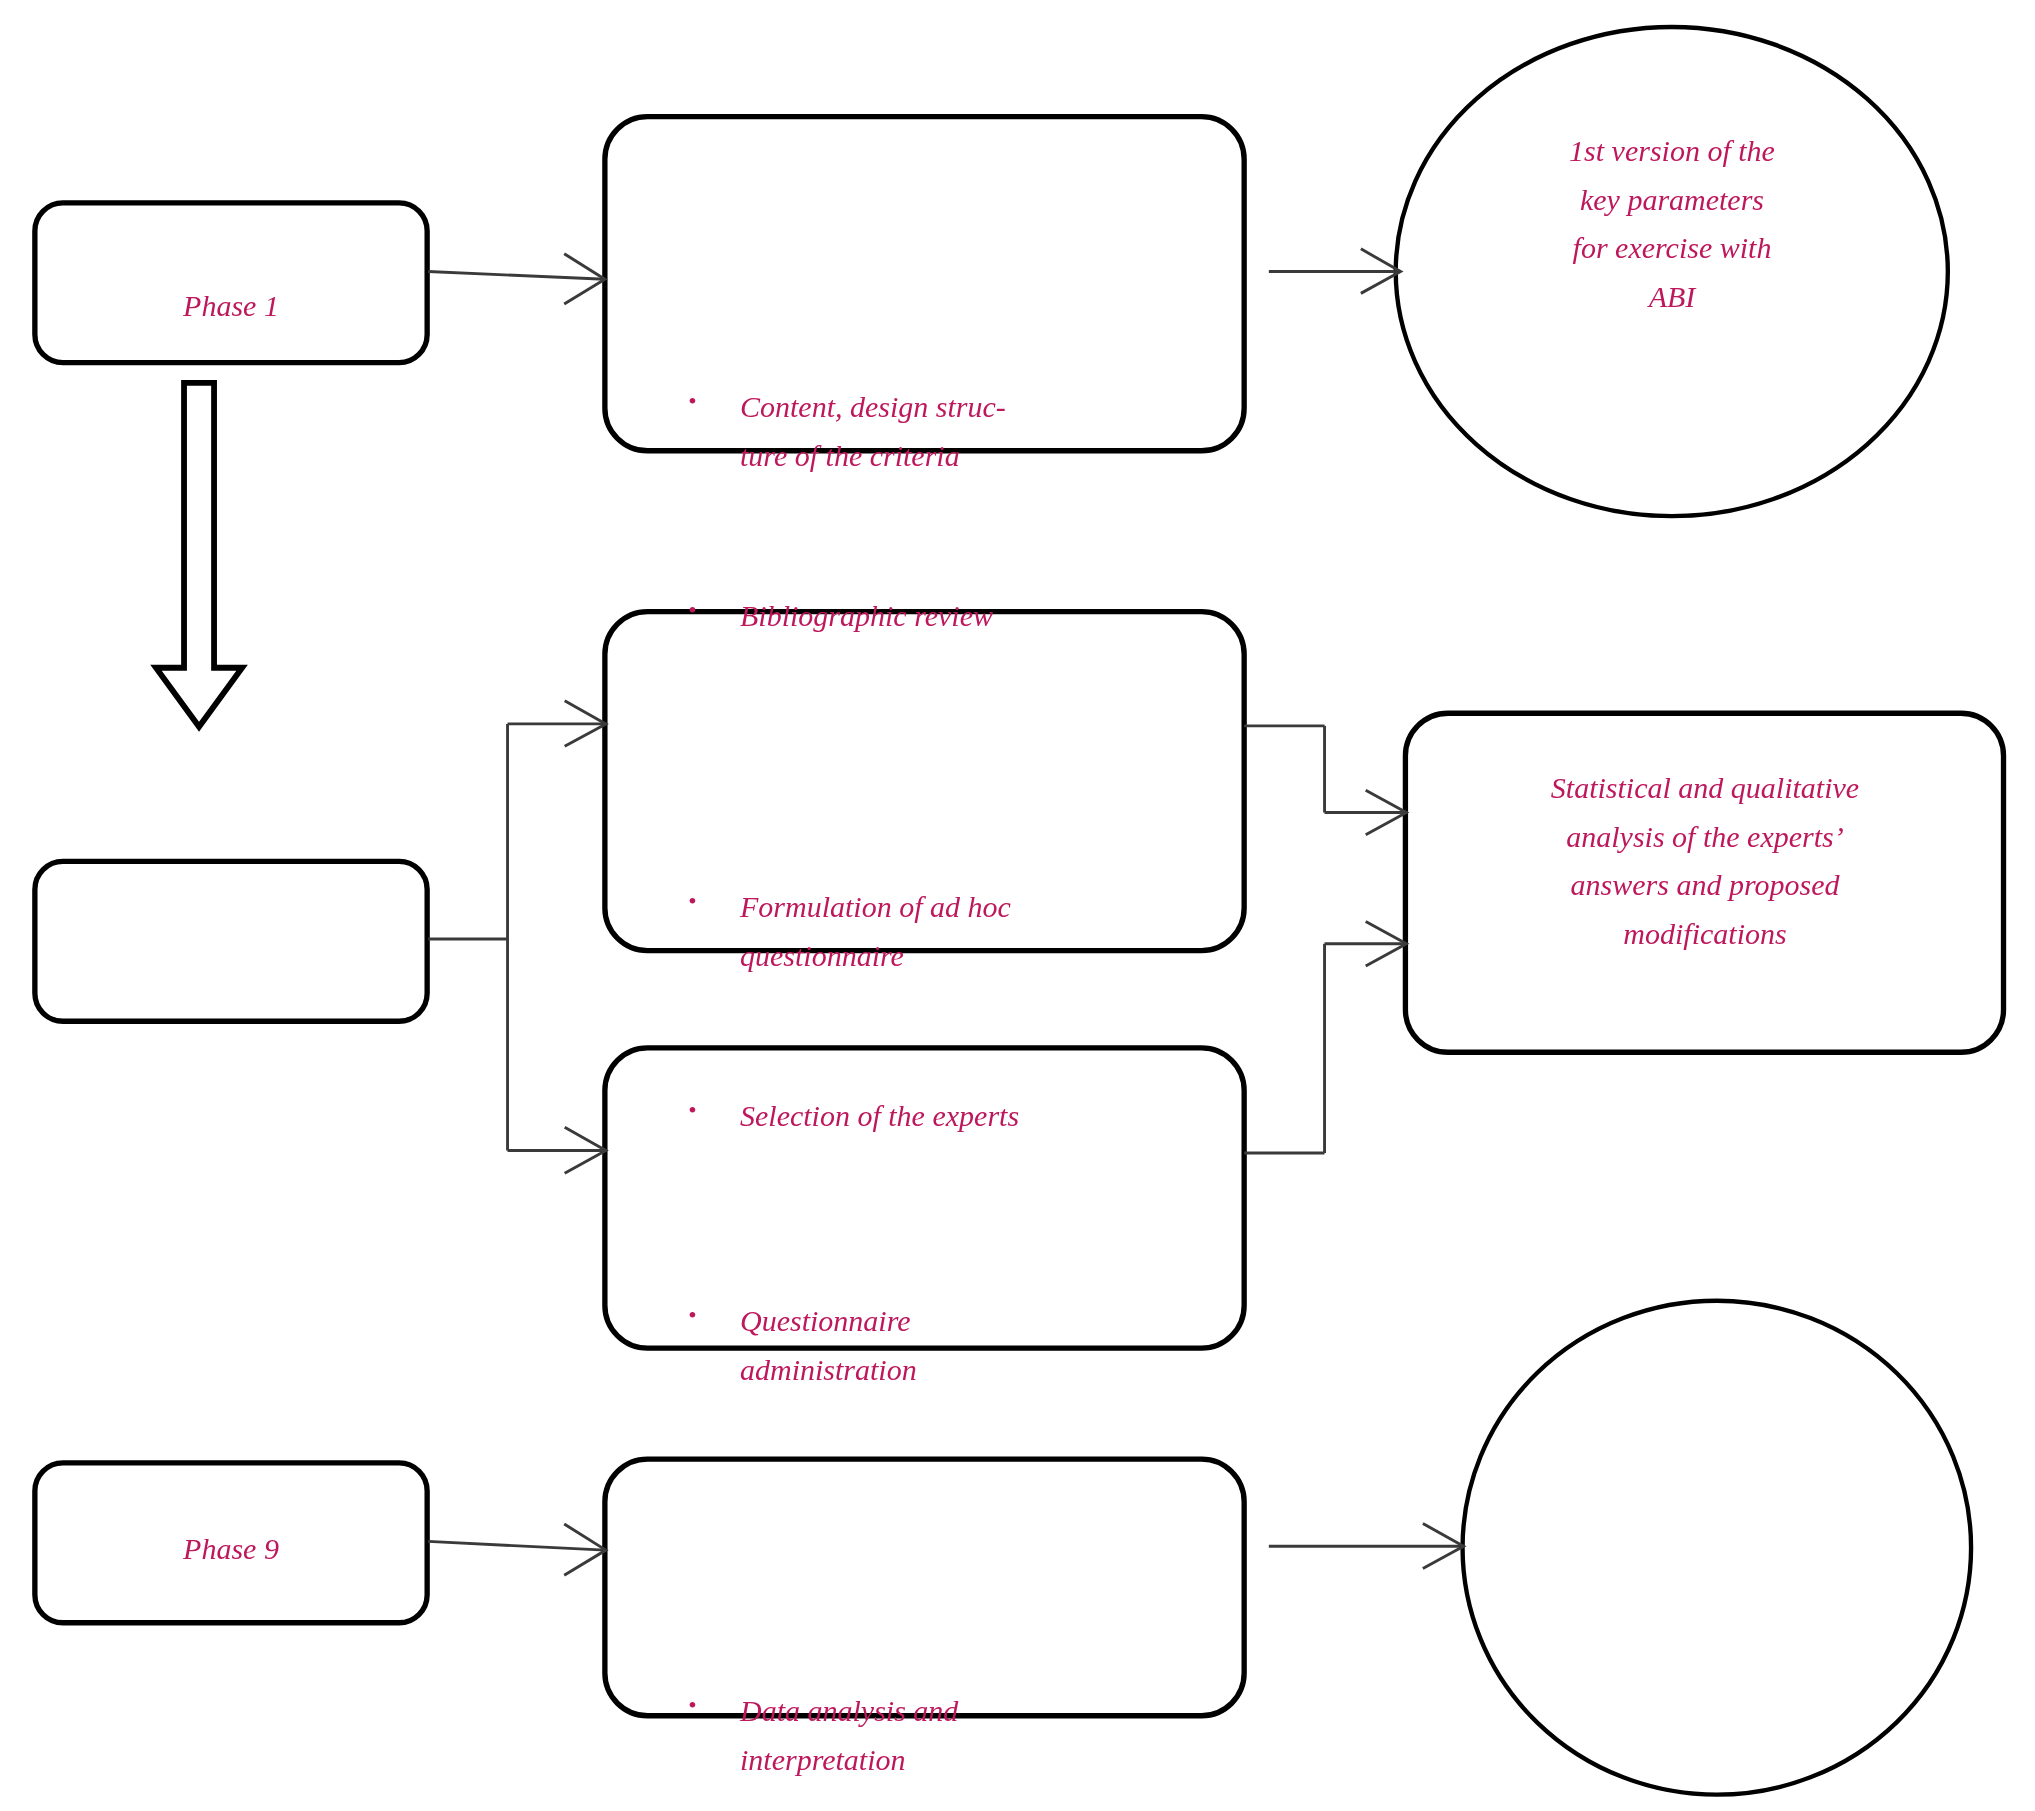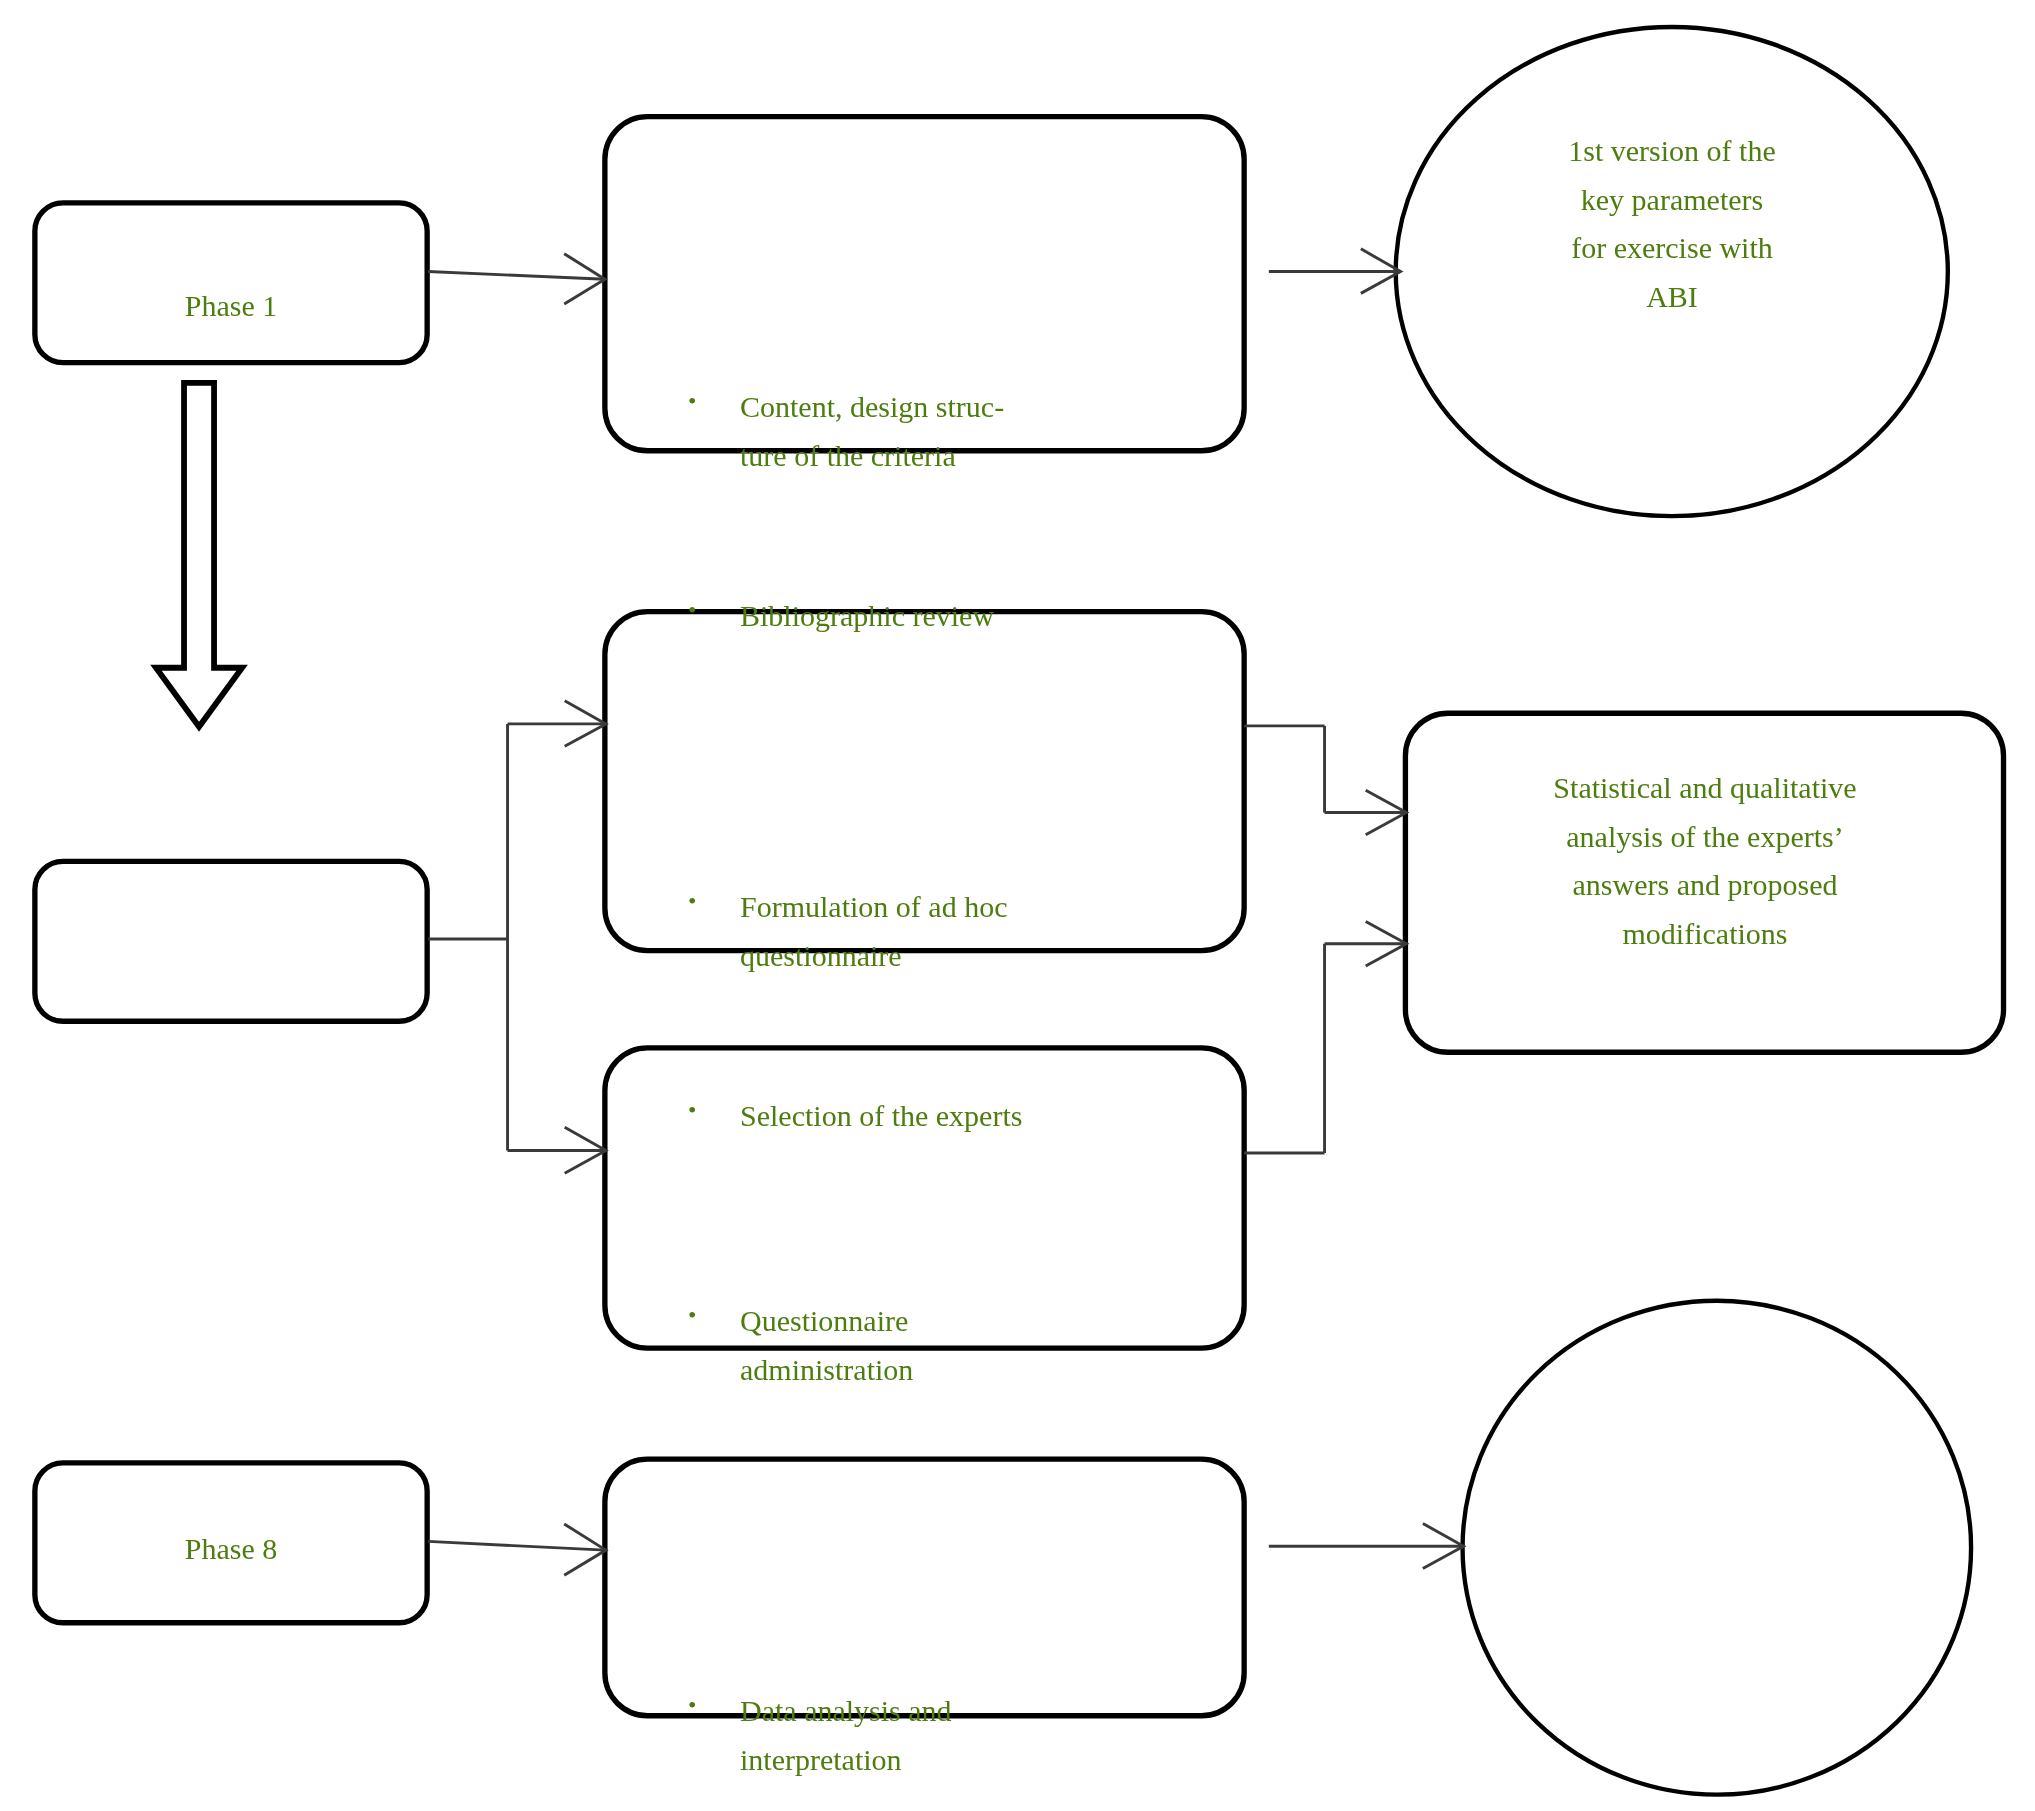--- a/index.html
+++ b/index.html
@@ -48,24 +48,25 @@
   }
   .bigarrow {
     fill: #ffffff;
     stroke: #000000;
     stroke-width: 12;
     stroke-linejoin: miter;
   }
   
   .txt {
     position: absolute;
-    color: #4d7c0f;
+    color: #be185d;
     font-family: "Liberation Serif", "DejaVu Serif", serif;
     line-height: 1.62;
     white-space: pre-wrap;
+    font-style: italic;
   }
   .phase-label {
     font-size: 30px;
     text-align: center;
   }
   .ellipse-text {
     font-size: 30px;
     text-align: center;
   }
   .box-text {
@@ -199,21 +200,21 @@
       <li>Questionnaire
 administration</li>
     </ul>
   </div>
 
   <div class="txt center-text" style="left:1429px; top:764px; width:552px;">Statistical and qualitative
 analysis of the experts’
 answers and proposed
 modifications</div>
 
-  <div class="txt phase-label" style="left:35px; top:1525px; width:392px;">Phase 8</div>
+  <div class="txt phase-label" style="left:35px; top:1525px; width:392px;">Phase 9</div>
 
   <div class="txt box-text" style="left:688px; top:1493px; width:533px;">
     <ul class="bullet-list">
       <li>Data analysis and
 interpretation</li>
     </ul>
   </div>
 
 
 </div>

